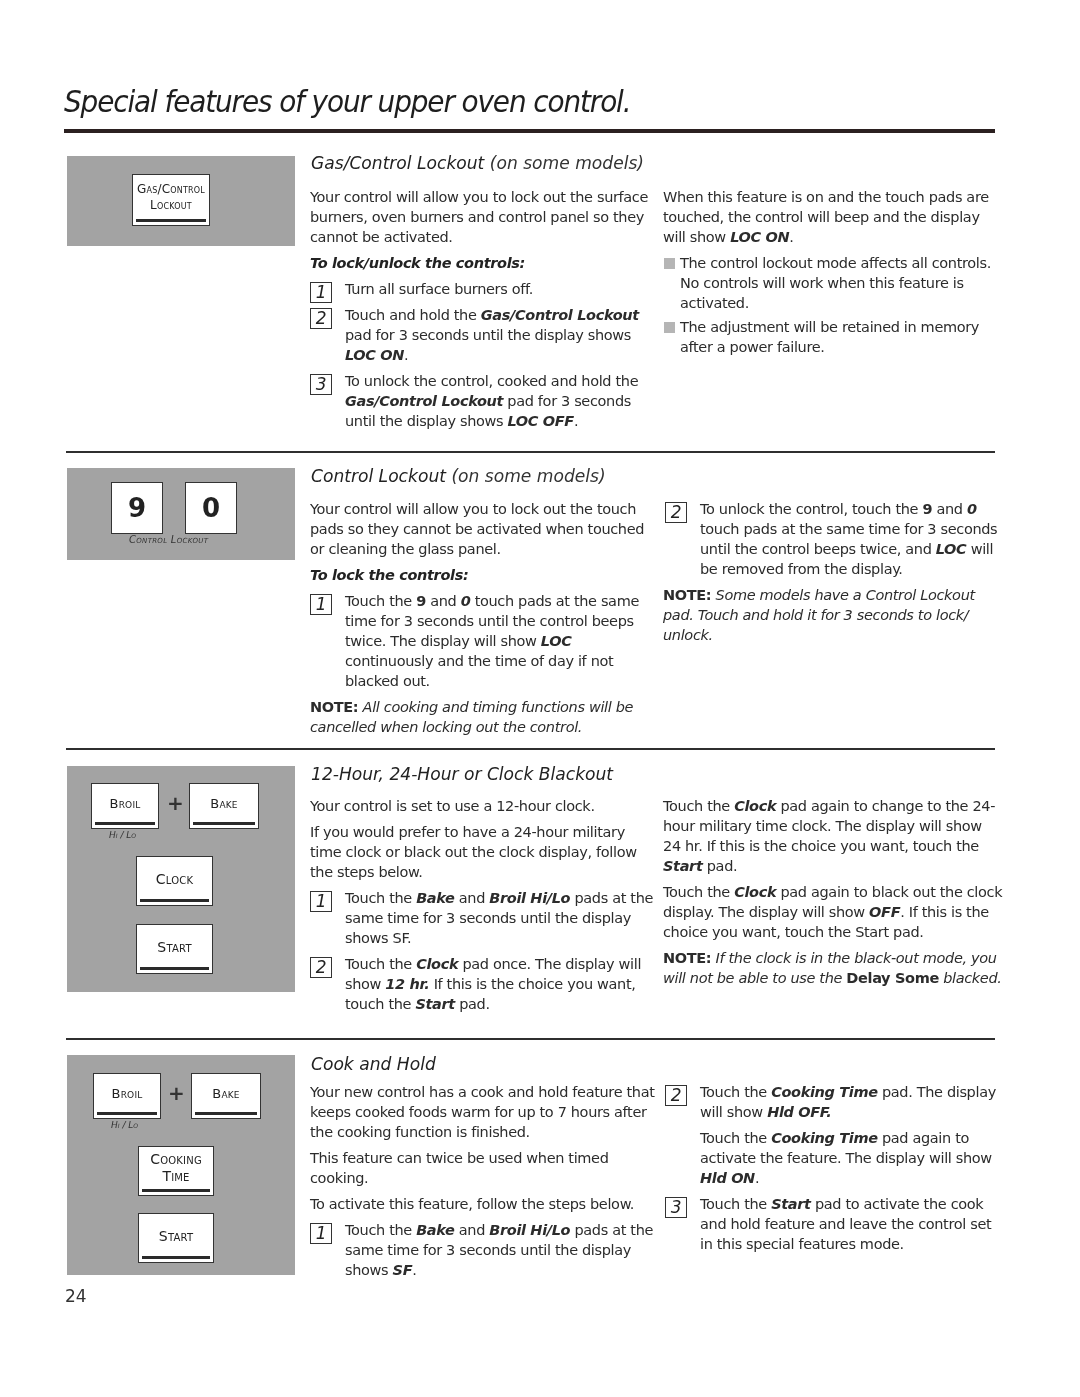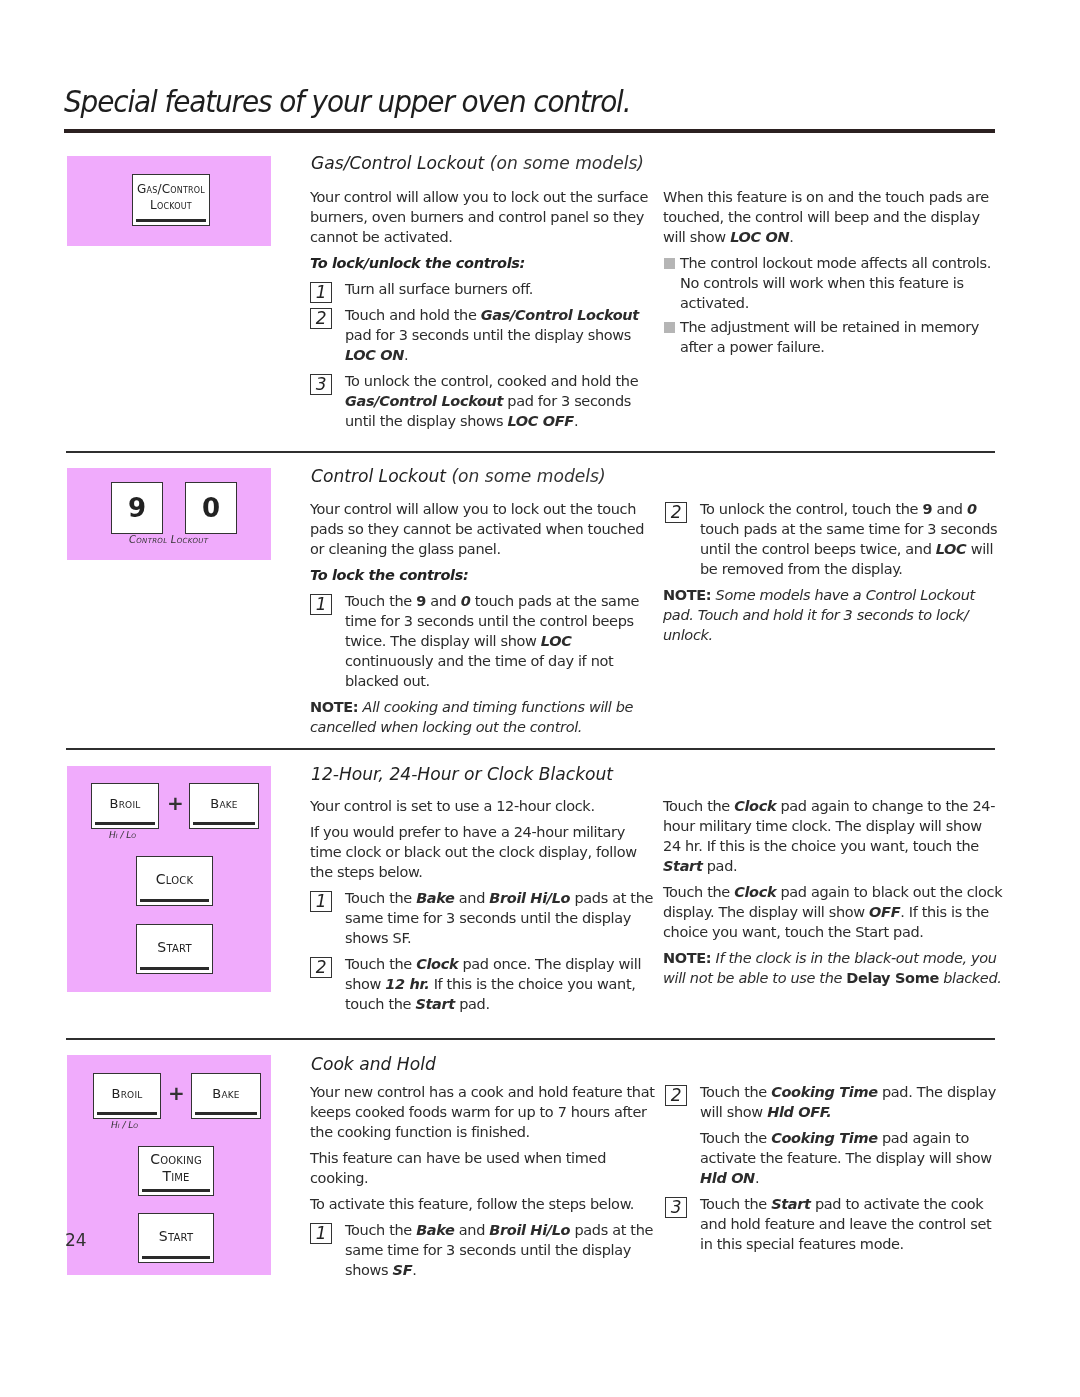--- a/index.html
+++ b/index.html
@@ -9,21 +9,21 @@
   .page-title {
     position: absolute; left: 64px; top: 84px;
     font-family: "DejaVu Sans", sans-serif; font-style: italic; font-weight: normal;
     font-size: 30px; letter-spacing: -1.2px; color: #1e1e1e;
     transform: scaleX(0.93); transform-origin: left top;
   }
   .title-rule { position: absolute; left: 64px; top: 129px; width: 931px; height: 4px; background: #2b2020; }
 
   .section-rule { position: absolute; left: 66px; width: 929px; height: 2px; background: #2f2f2f; }
 
-  .panel { position: absolute; left: 67px; width: 204px; background: #f0abfc; }
+  .panel { position: absolute; left: 67px; width: 228px; background: #a3a3a3; }
 
   .pad {
     position: absolute; background: #fff; border: 1.5px solid #333;
     font-family: "DejaVu Sans", sans-serif; color: #222; text-align: center;
     font-variant: small-caps; letter-spacing: 0.2px;
   }
   .pad::after {
     content: ""; position: absolute; left: 3px; right: 3px; bottom: 3px; height: 3px; background: #2a2a2a;
   }
   .pad .lbl { display: block; }
@@ -45,21 +45,21 @@
   .col .note b { font-weight: bold; font-style: normal; margin-top: 23px; }
   .step { position: relative; padding-left: 35px; margin-bottom: 6px; }
   .step-num {
     position: absolute; left: 0; top: 3px; width: 22px; height: 21px;
     border: 1.3px solid #333; font-style: italic; font-size: 17px; line-height: 19px; text-align: center; color: #222;
   }
   .bullet { position: relative; padding-left: 17px; margin-bottom: 4px; }
   .bullet::before { content: ""; position: absolute; left: 1px; top: 5px; width: 11px; height: 11px; background: #b5b5b5; }
   .em { font-style: italic; font-weight: bold; }
 
-  .page-num { position: absolute; left: 65px; top: 1230px; font-size: 17px; color: #333; }
+  .page-num { position: absolute; left: 65px; top: 1286px; font-size: 17px; color: #333; }
 </style>
 </head>
 <body>
 
 <div class="page-title">Special features of your upper oven control.</div>
 <div class="title-rule"></div>
 
 <div class="panel" style="top:156px;height:90px;">
   <div class="pad" style="left:65px;top:18px;width:78px;height:52px;font-size:12px;line-height:16px;padding-top:6px;">
     <span class="lbl">Gas/Control</span>
@@ -183,21 +183,21 @@
   </div>
   <div class="pad" style="left:71px;top:158px;width:76px;height:50px;font-size:14px;line-height:44px;">
     <span class="lbl">Start</span>
   </div>
 </div>
 
 <div class="sec-heading" style="top:1053px;">Cook and Hold</div>
 
 <div class="col" style="left:310px;top:1082px;width:345px;">
   <p>Your new control has a cook and hold feature that keeps cooked foods warm for up to 7 hours after the cooking function is finished.</p>
-  <p>This feature can have be used when timed cooking.</p>
+  <p>This feature can twice be used when timed cooking.</p>
   <p>To activate this feature, follow the steps below.</p>
   <div class="step">
     <span class="step-num">1</span>
     <span>Touch the </span><span class="em">Bake</span><span> and </span><span class="em">Broil Hi/Lo</span><span> pads at the same time for 3 seconds until the display shows </span><span class="em">SF</span><span>.</span>
   </div>
 </div>
 
 <div class="col" style="left:665px;top:1082px;width:335px;">
   <div class="step">
     <span class="step-num">2</span>

